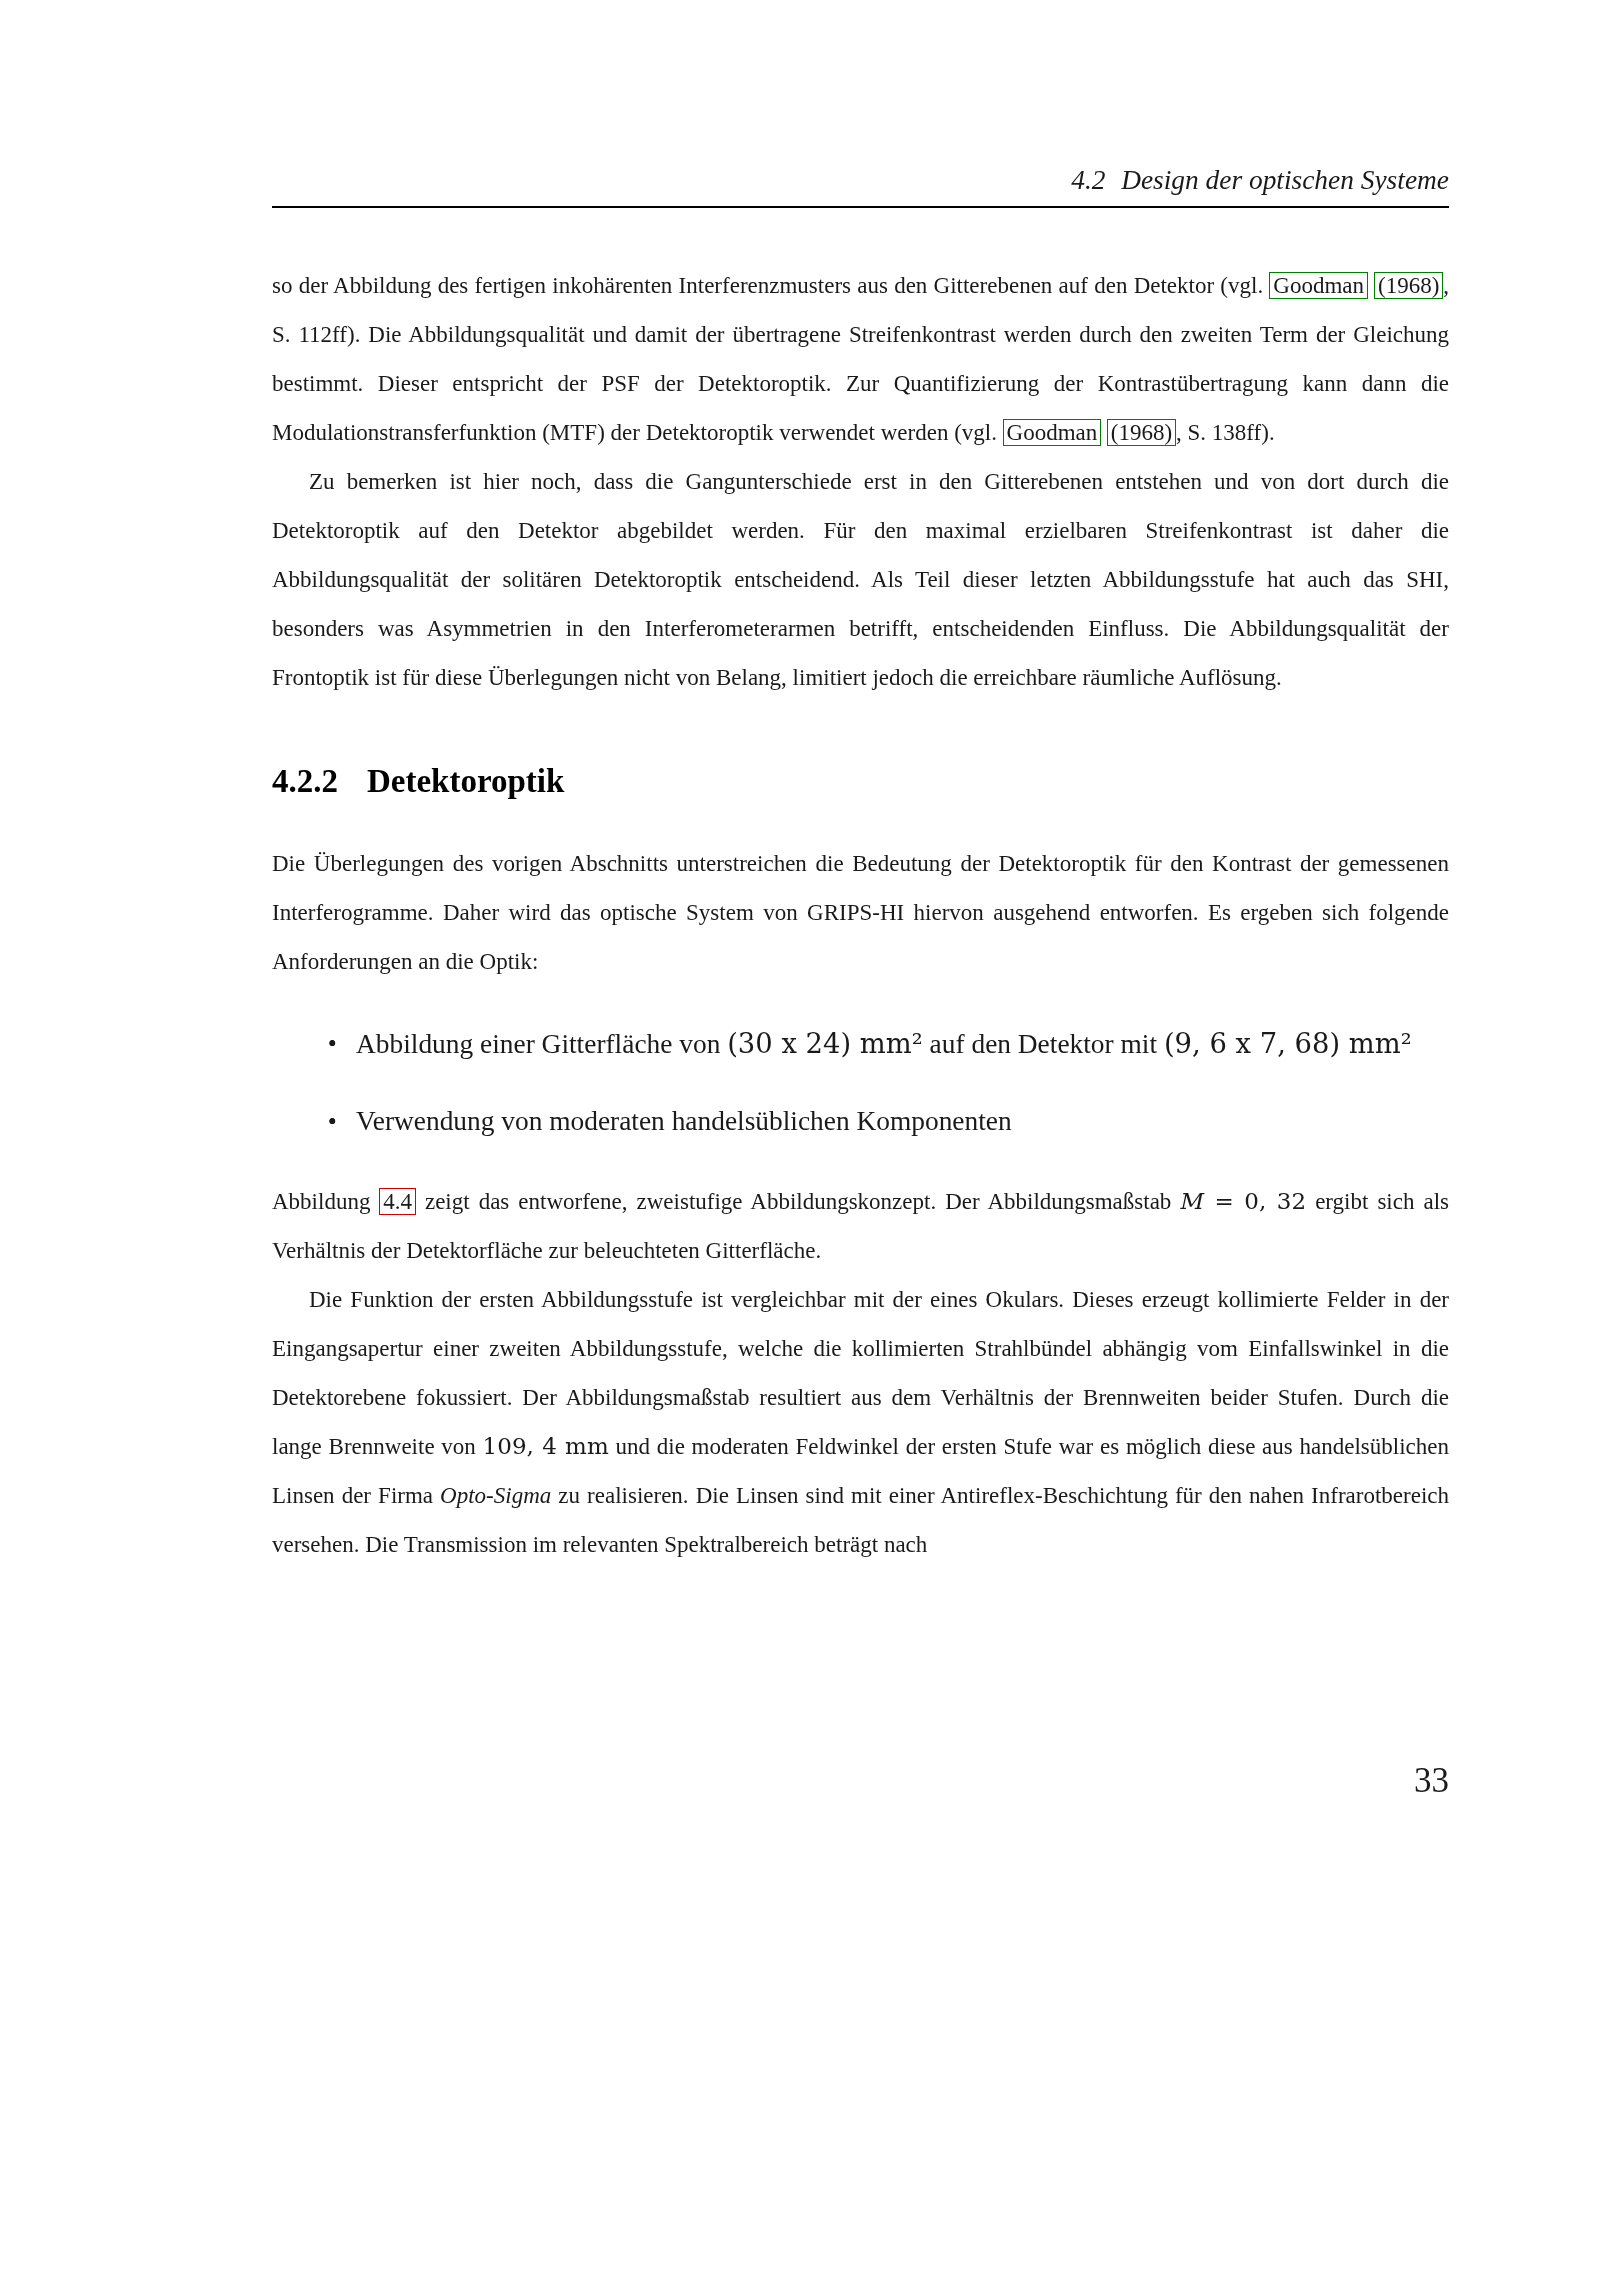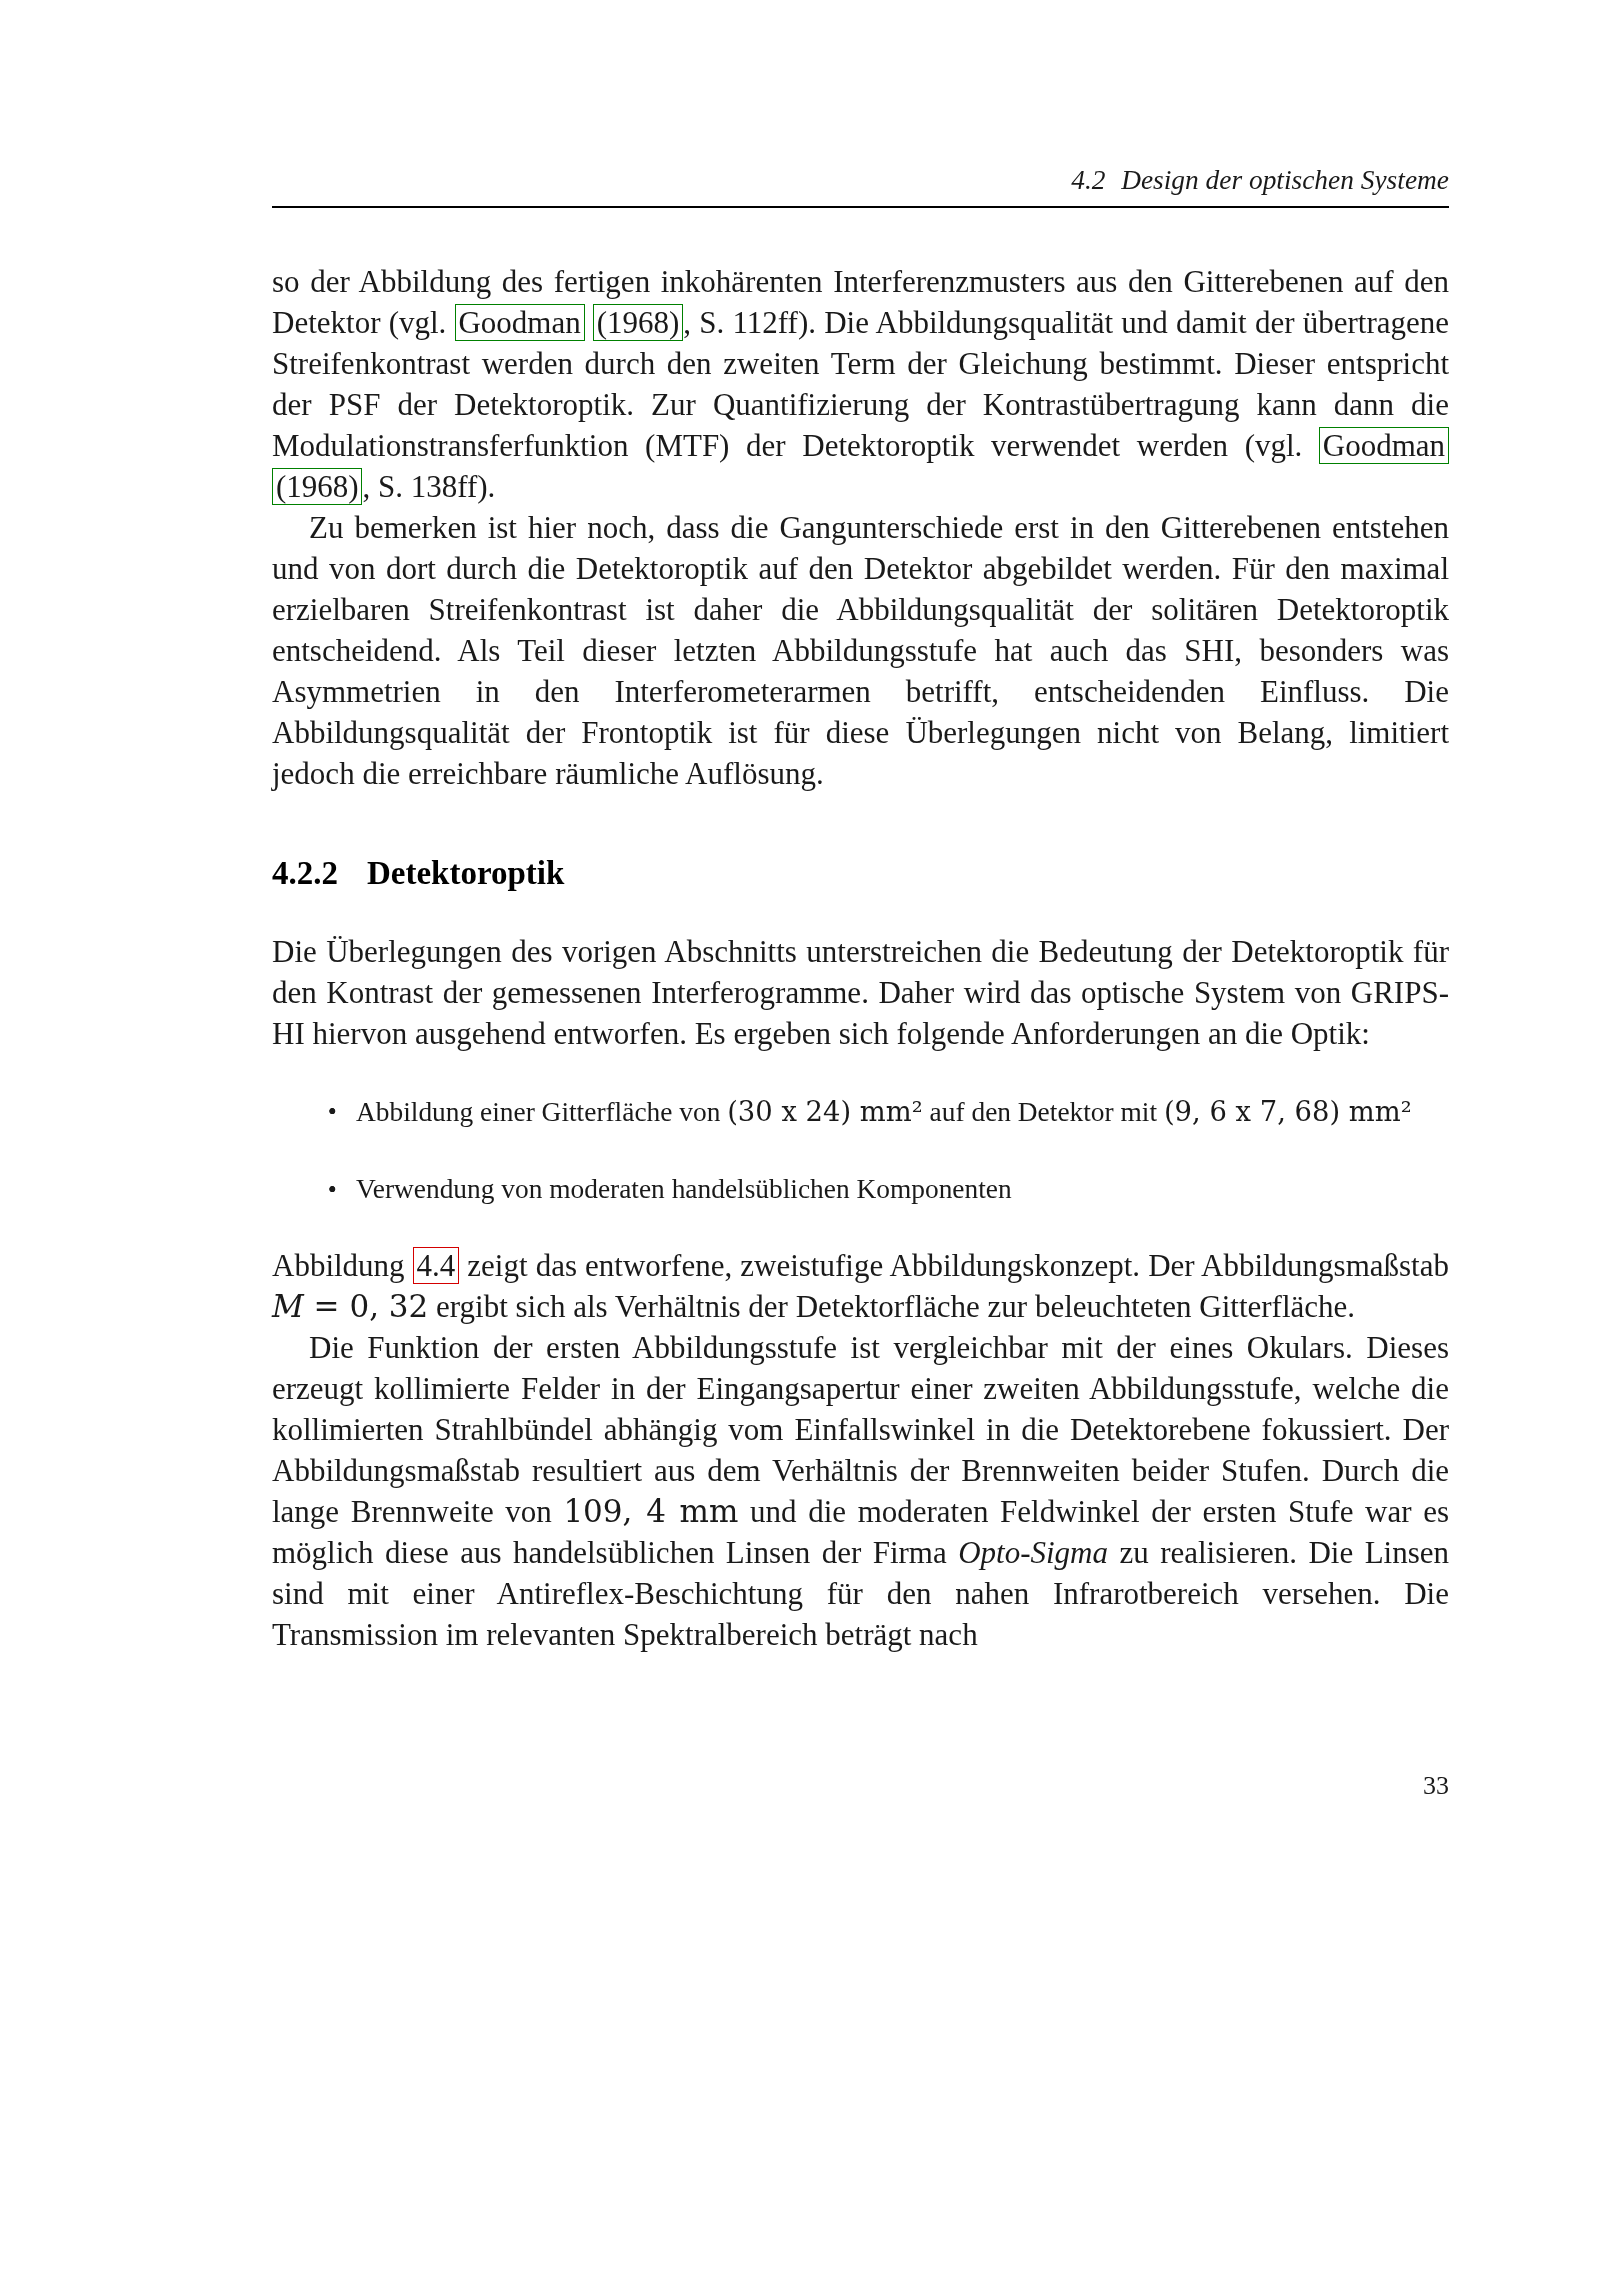--- a/index.html
+++ b/index.html
@@ -27,22 +27,22 @@
     font-size: 27.4px;
     color: #1a1a1a;
   }
   .rh-number { margin-right: 15.7px; }
   .header-rule {
     margin-top: 9.8px;
     border-top: 2px solid #000000;
     height: 0;
   }
   .body-par {
-    font-size: 31px;
-    line-height: 41px;
+    font-size: 23px;
+    line-height: 49px;
     text-align: justify;
     color: #1a1a1a;
   }
   .first { margin-top: 53px; }
   .indent { text-indent: 37px; }
   .section-heading {
     margin-top: 59px;
     margin-bottom: 37px;
     font-size: 33px;
     font-weight: bold;
@@ -69,21 +69,21 @@
     top: 0;
   }
   .bullet-marker::before {
     content: "\2022";
     font-size: 24.5px;
   }
   .page-number {
     position: absolute;
     right: 173px;
     bottom: 106px;
-    font-size: 26px;
+    font-size: 35px;
     color: #1a1a1a;
   }
   
   .run-plain { }
   .run-cite {
     border: 1.5px solid #008000;
     padding: 0 2.9px;
   }
   .run-ref {
     border: 1.5px solid #d40000;

